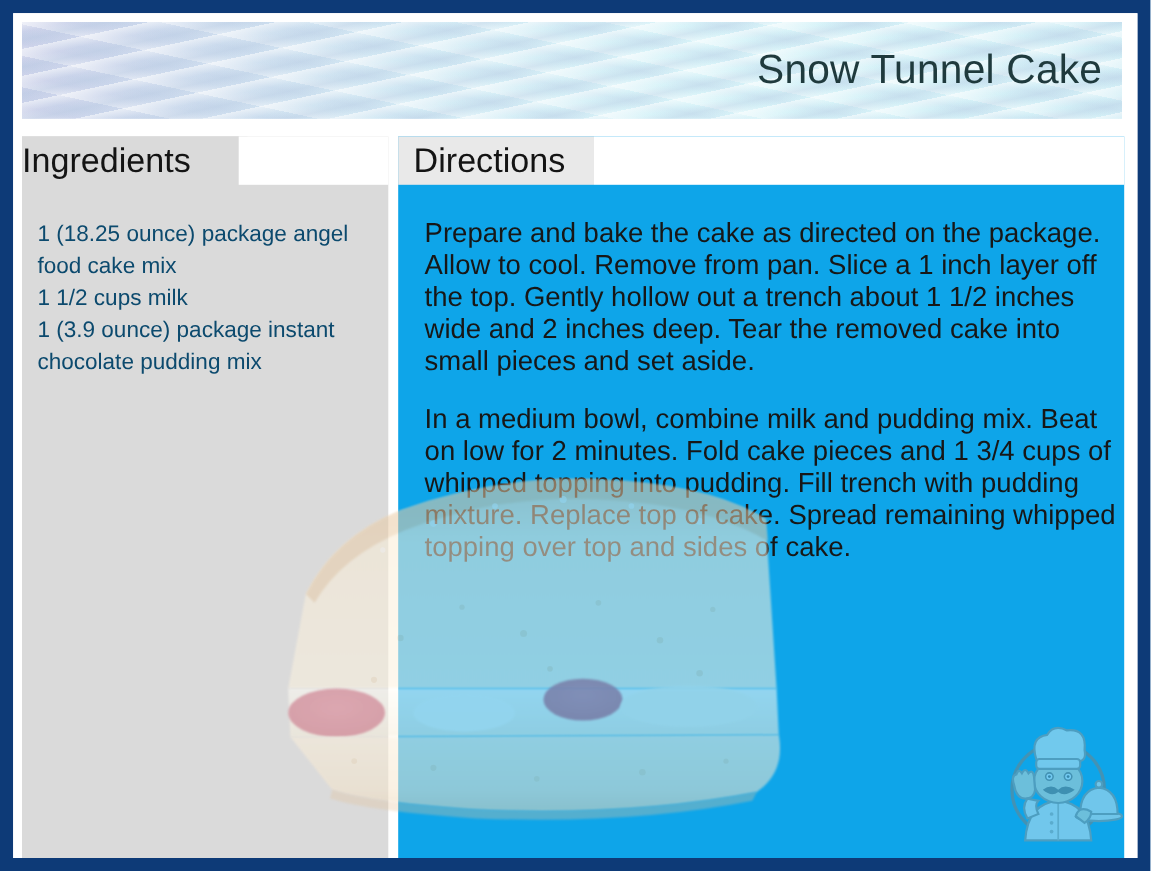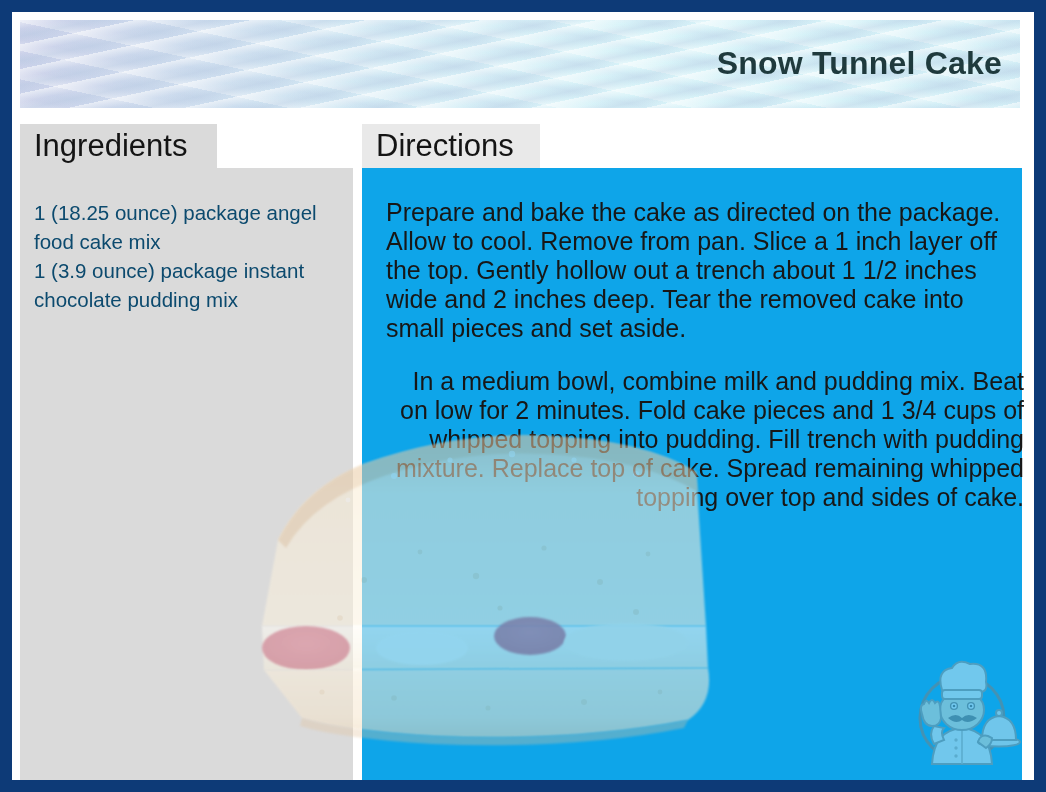--- a/index.html
+++ b/index.html
@@ -52,22 +52,22 @@
         rgba(186,205,230,0.22) 19px,
         rgba(255,255,255,0.0) 28px),
       linear-gradient(100deg, #cdd2ea 0%, #cfdcee 14%, #d4ebf5 36%, #d9f4f9 60%, #d6f2f8 82%, #d2eef6 100%);
     overflow: hidden;
   }
   #header-title {
     position: absolute;
     right: 18px;
     top: 50%;
     transform: translateY(-52%);
-    font-size: 32px;
-    font-weight: 700;
+    font-size: 37px;
+    font-weight: 400;
     color: #1f3a3d;
     letter-spacing: 0.2px;
     white-space: nowrap;
   }
 
   
   #ingredients-panel {
     position: absolute;
     left: 8px;
     top: 112px;
@@ -89,21 +89,21 @@
     position: absolute;
     left: 0;
     top: 0;
     height: 44px;
     display: flex;
     align-items: center;
     box-sizing: border-box;
   }
   #ingredients-heading {
     width: 205px;
-    padding-left: 14px;
+    padding-left: 0;
     background: #dadada;
   }
   #ingredients-cut {
     position: absolute;
     left: 197px;
     top: 0;
     width: 136px;
     height: 44px;
     background: #ffffff;
   }
@@ -144,21 +144,21 @@
     left: 24px;
     top: 74px;
     width: 638px;
     font-size: 25px;
     line-height: 29px;
     color: #171717;
   }
   #directions-body p {
     margin: 0 0 24px 0;
   }
-  #directions-body p:last-child { margin-bottom: 16px; text-align: right; }
+  #directions-body p:last-child { margin-bottom: 16px; }
 
   
   #cake-photo {
     position: absolute;
     left: 232px;
     top: 418px;
     width: 492px;
     height: 350px;
     opacity: 0.55;
     pointer-events: none;
@@ -186,20 +186,21 @@
     </div>
 
     <div id="ingredients-panel">
       <div class="tab-heading" id="ingredients-heading">
         <span class="heading-text">Ingredients</span>
       </div>
       <div id="ingredients-cut"></div>
 
       <div id="ingredients-list">
         <div class="ing-line">1 (18.25 ounce) package angel food cake mix</div>
+        <div class="ing-line">1 1/2 cups milk</div>
         <div class="ing-line">1 (3.9 ounce) package instant chocolate pudding mix</div>
       </div>
     </div>
 
     <div id="directions-panel">
       <div class="tab-heading" id="directions-heading">
         <span class="heading-text">Directions</span>
       </div>
       <div id="directions-cut"></div>
 

